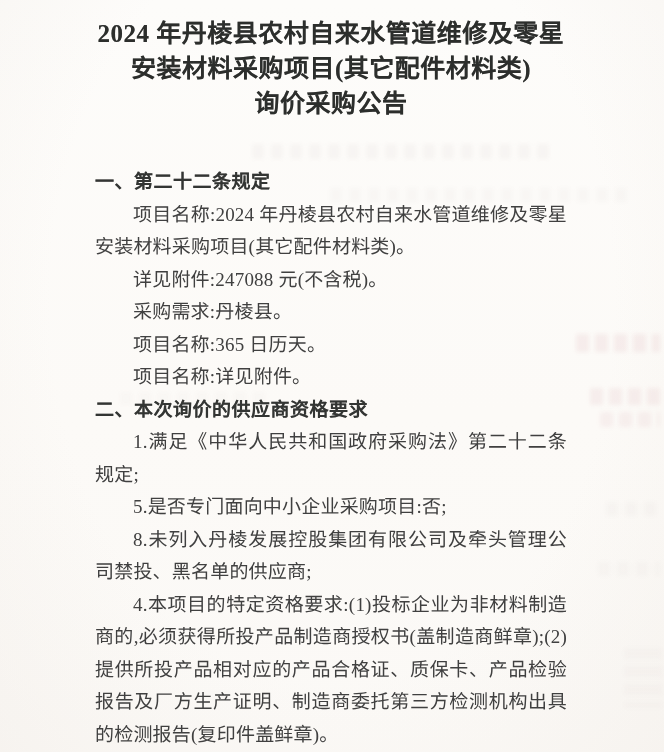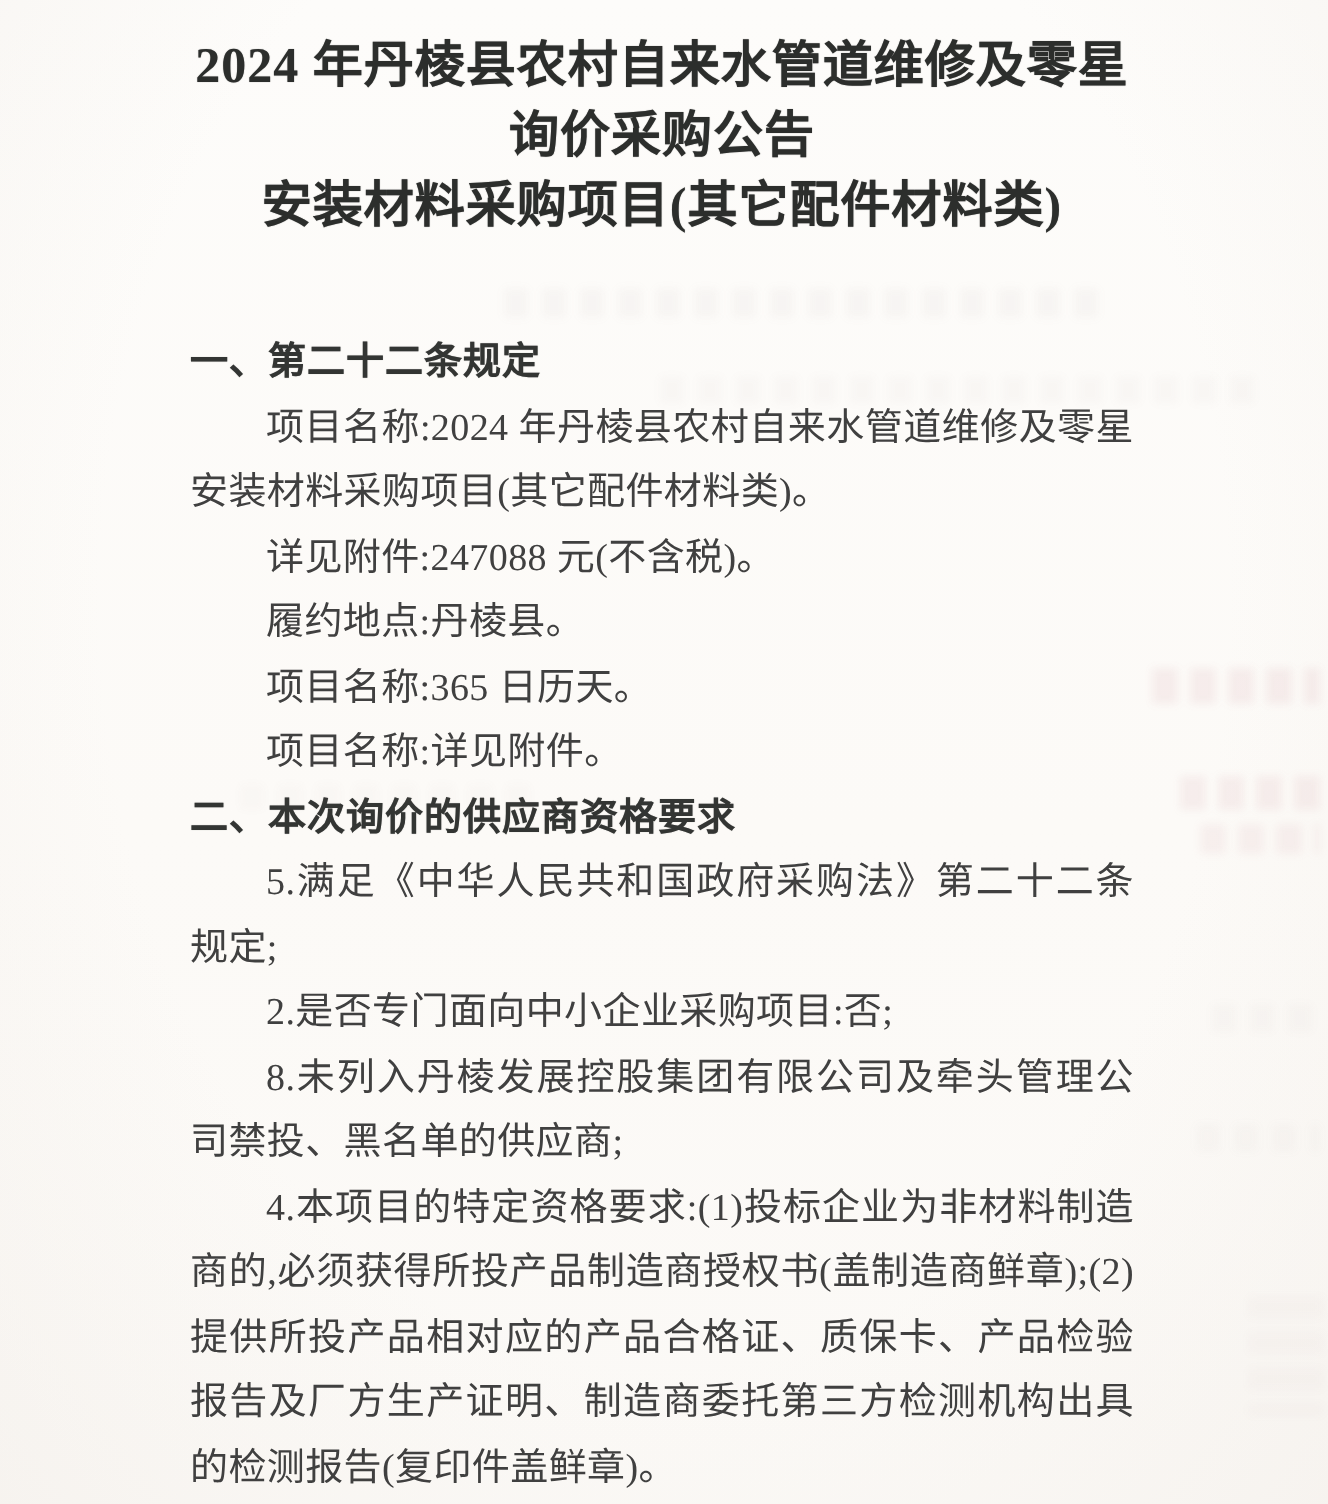--- a/index.html
+++ b/index.html
@@ -98,33 +98,33 @@
   <div class="artifact smudge-pink a3"></div>
   <div class="artifact smudge-pink a4"></div>
   <div class="artifact smudge-pink a5"></div>
   <div class="artifact smudge-row a6"></div>
   <div class="artifact smudge-row a7"></div>
   <div class="artifact a8"></div>
   <div class="artifact smudge-row a9"></div>
 
   <h1 class="doc-title">
     <span class="tline">2024 年丹棱县农村自来水管道维修及零星</span>
+    <span class="tline">安装材料采购项目(其它配件材料类)</span>
     <span class="tline">询价采购公告</span>
-    <span class="tline">安装材料采购项目(其它配件材料类)</span>
   </h1>
 
   <div class="doc-body">
 
     <h2>一、第二十二条规定</h2>
     <p>项目名称:2024 年丹棱县农村自来水管道维修及零星安装材料采购项目(其它配件材料类)。</p>
     <p>详见附件:247088 元(不含税)。</p>
-    <p>履约地点:丹棱县。</p>
+    <p>采购需求:丹棱县。</p>
     <p>项目名称:365 日历天。</p>
     <p>项目名称:详见附件。</p>
 
     <h2>二、本次询价的供应商资格要求</h2>
-    <p>5.满足《中华人民共和国政府采购法》第二十二条规定;</p>
-    <p>2.是否专门面向中小企业采购项目:否;</p>
+    <p>1.满足《中华人民共和国政府采购法》第二十二条规定;</p>
+    <p>5.是否专门面向中小企业采购项目:否;</p>
     <p>8.未列入丹棱发展控股集团有限公司及牵头管理公司禁投、黑名单的供应商;</p>
     <p>4.本项目的特定资格要求:(1)投标企业为非材料制造商的,必须获得所投产品制造商授权书(盖制造商鲜章);(2)提供所投产品相对应的产品合格证、质保卡、产品检验报告及厂方生产证明、制造商委托第三方检测机构出具的检测报告(复印件盖鲜章)。</p>
 
   </div>
 </div>
 
 </body></html>

